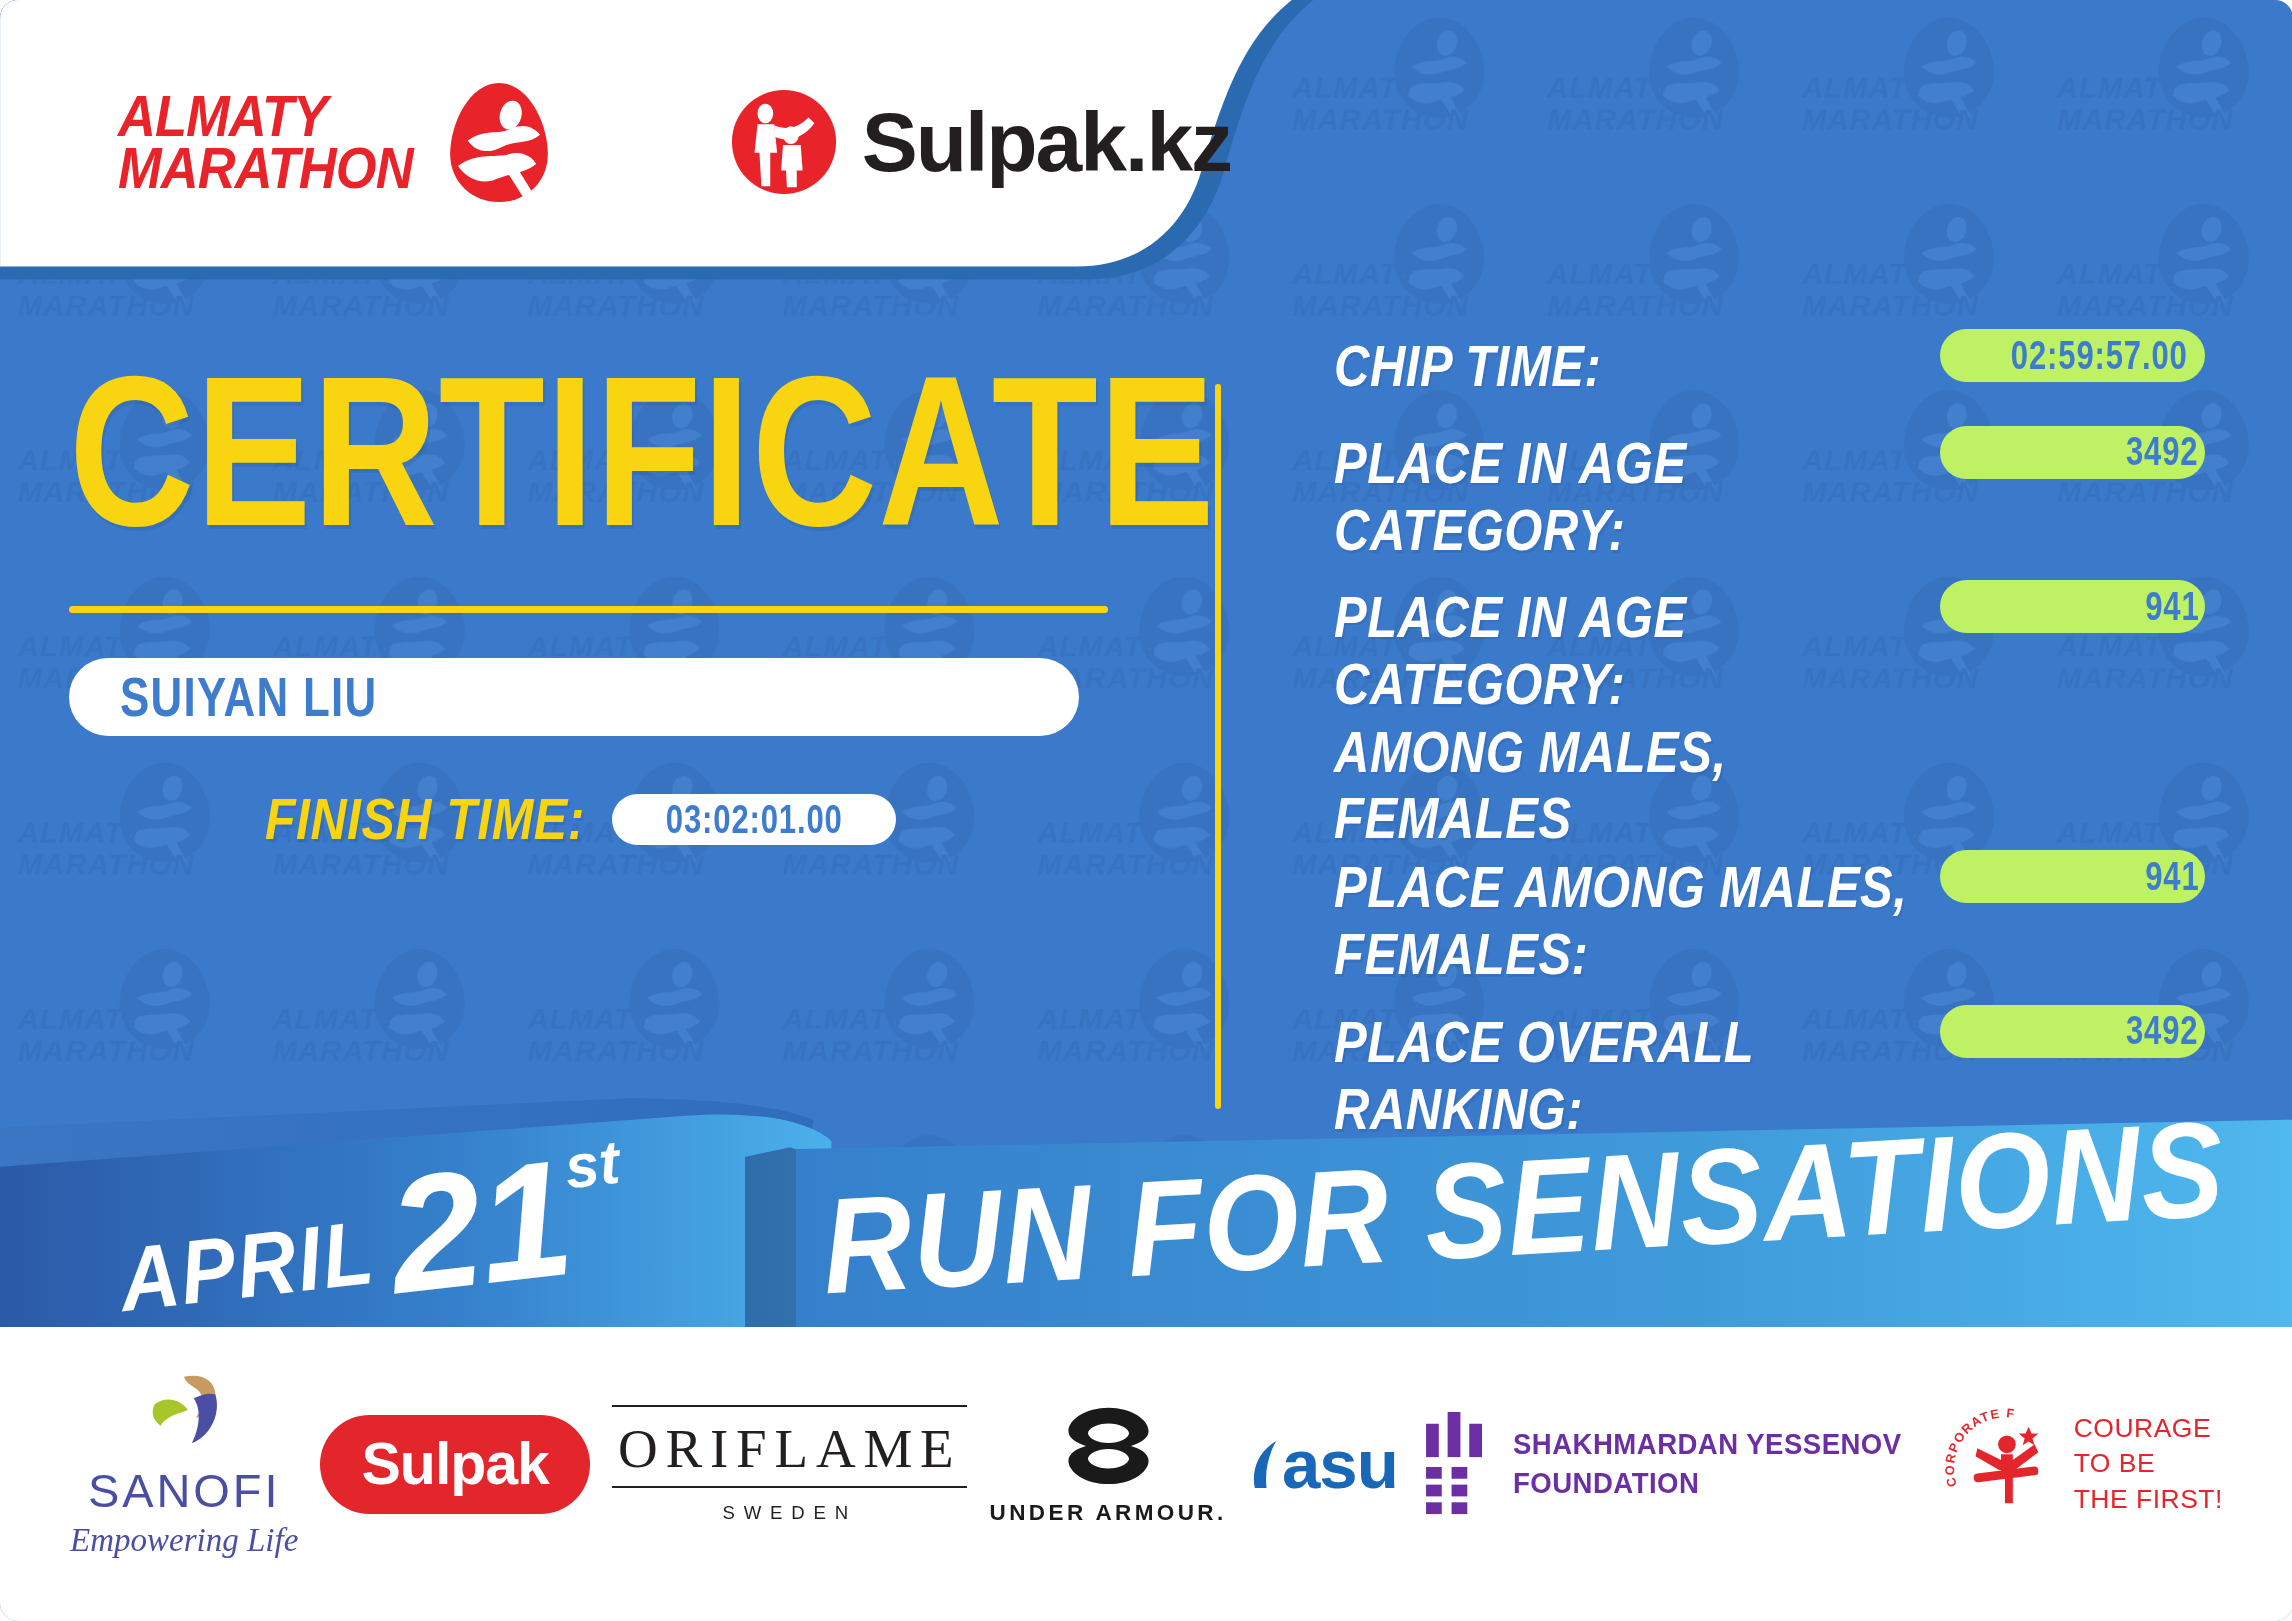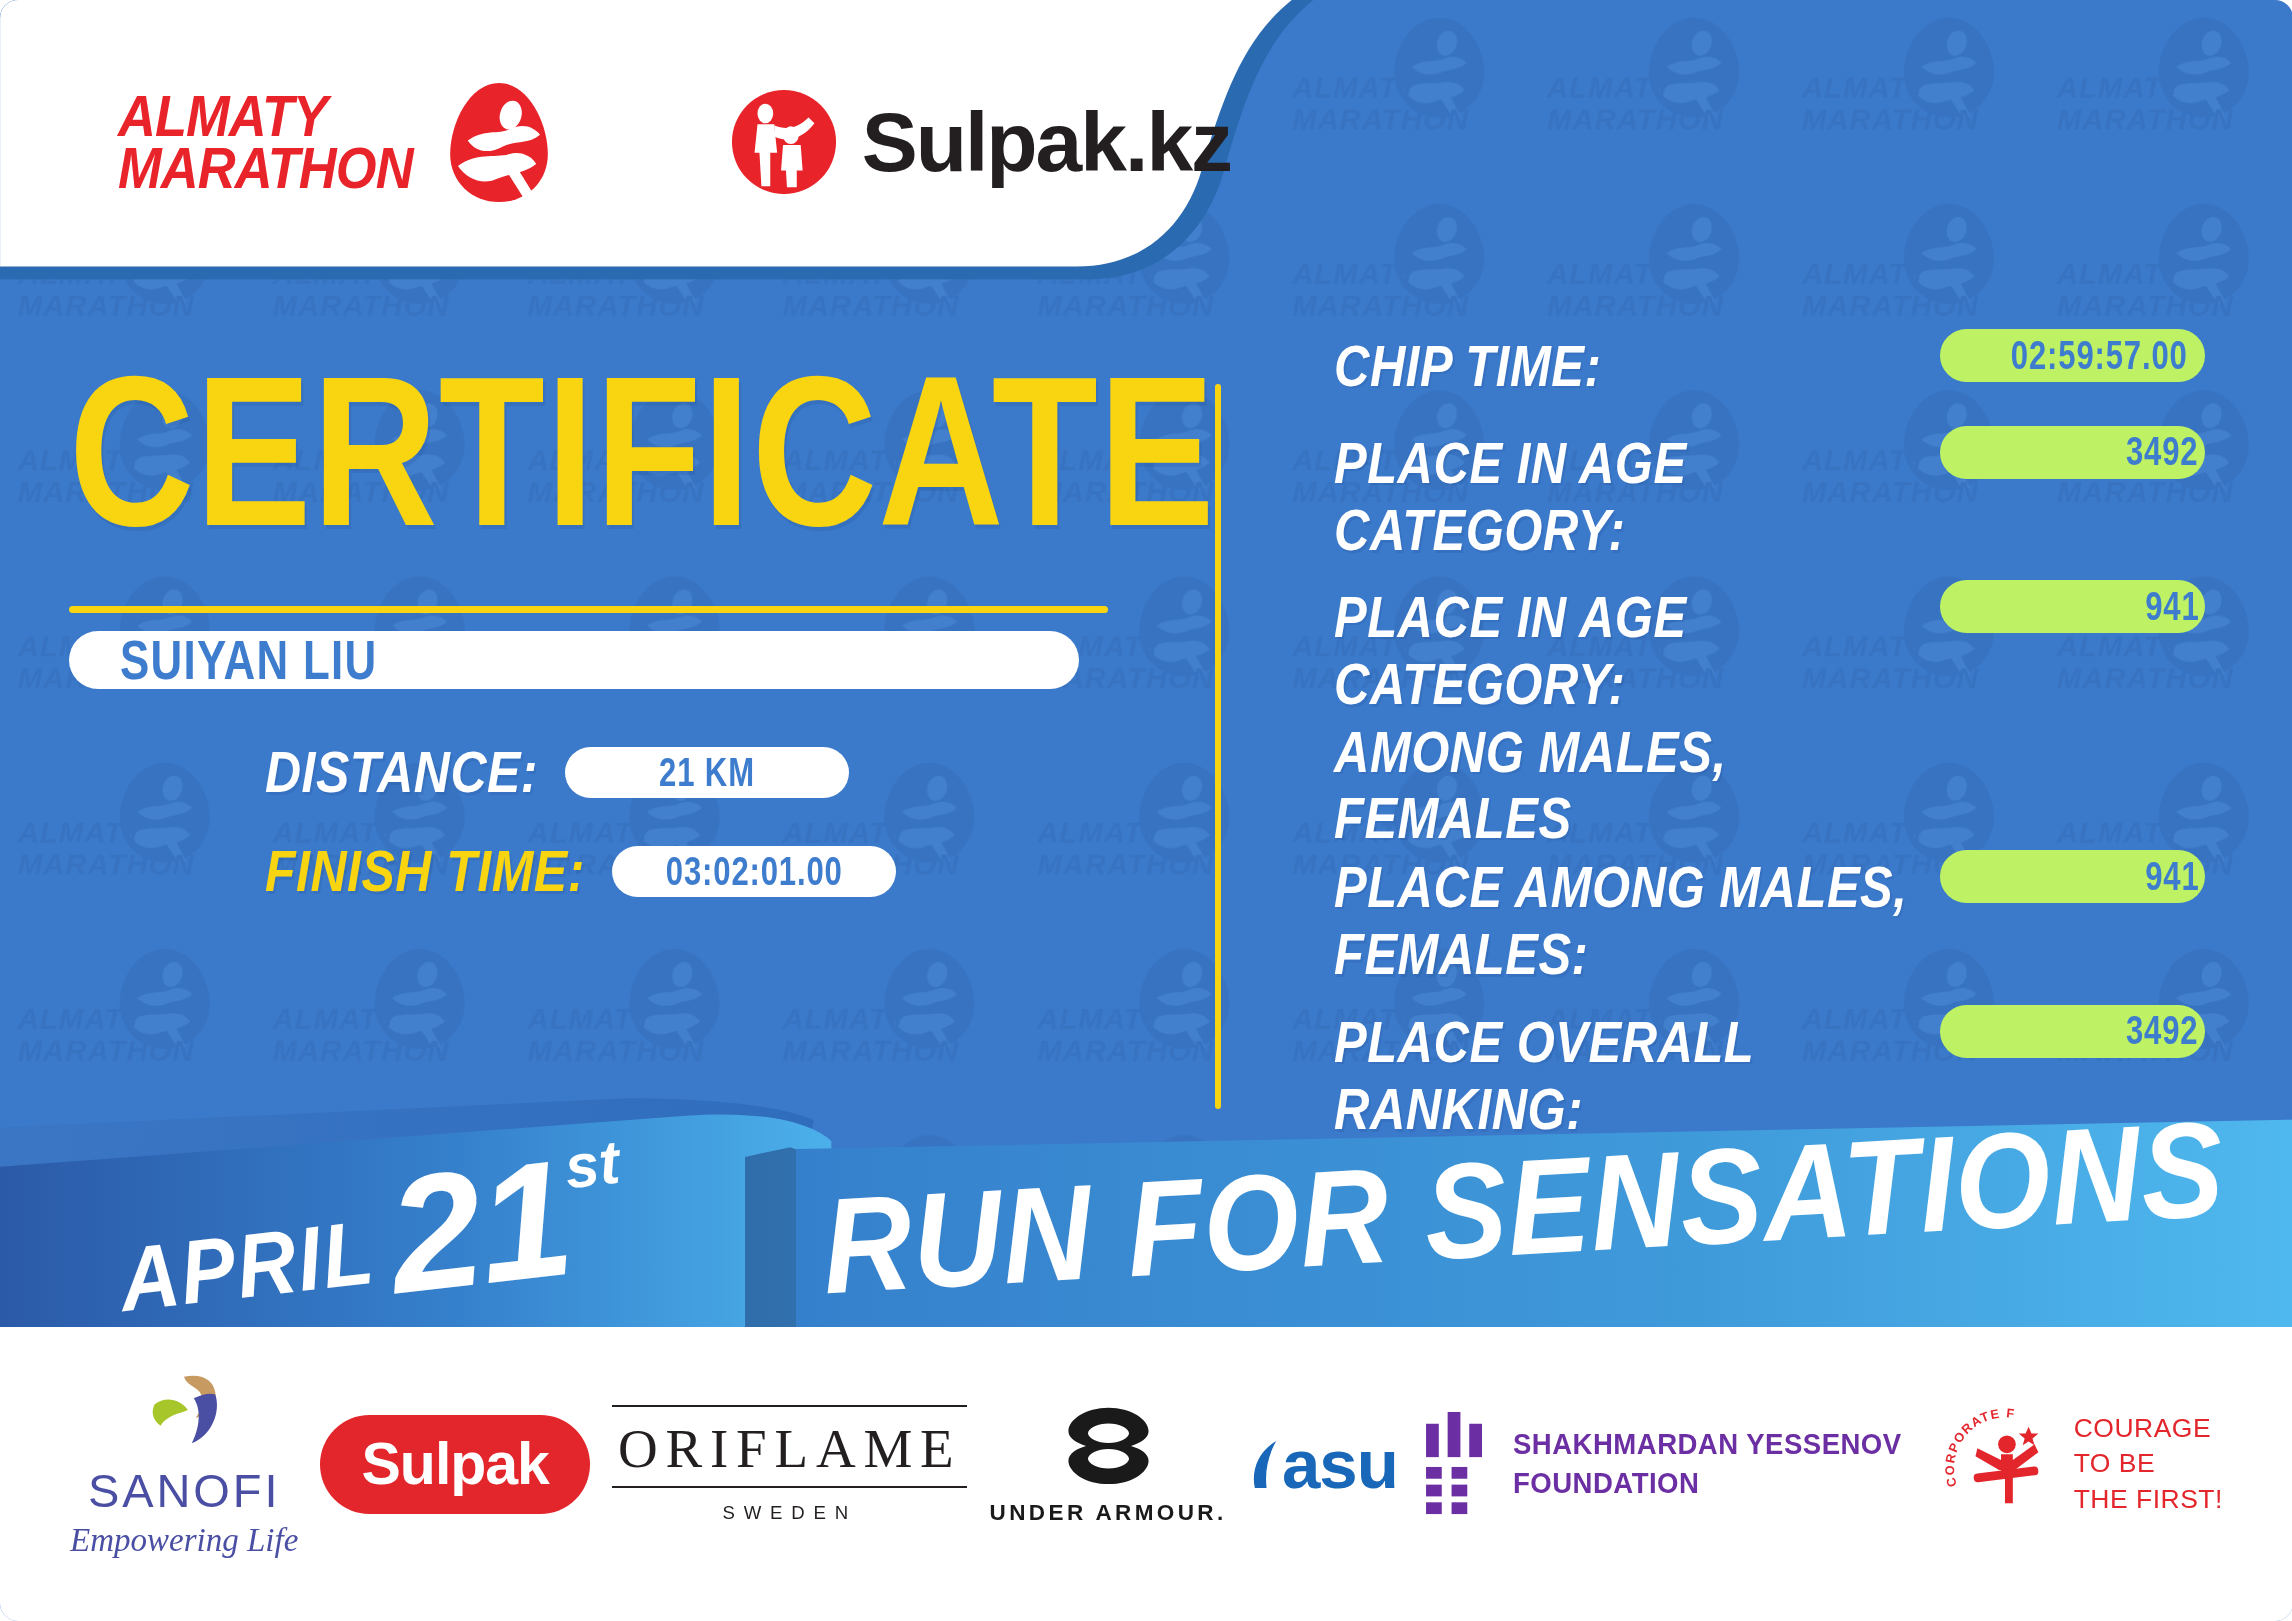--- a/index.html
+++ b/index.html
@@ -116,23 +116,23 @@
     text-shadow: 2px 2.9px 0 rgba(20,60,120,0.13);
   }
   .title-rule {
     margin-top: 94px;
     width: 1039px;
     height: 6.9px;
     background: #f9d511;
     border-radius: 3.9px;
   }
   .name-pill {
-    margin-top: 18px;
+    margin-top: 45px;
     width: 1010px;
-    height: 58px;
+    height: 78px;
     background: #ffffff;
     border-radius: 41px;
     display: flex;
     align-items: center;
     padding-left: 51px;
     box-sizing: border-box;
   }
   .name-text {
     font-family: "Liberation Sans Narrow", "Liberation Sans", sans-serif;
     font-weight: 700;
@@ -472,26 +472,20 @@
 
     <div class="left-col">
       <div class="cert-title">CERTIFICATE</div>
       <div class="title-rule"></div>
 
       <div class="name-pill">
         <div class="name-text">SUIYAN LIU</div>
       </div>
 
       <div class="left-rows">
-        <div class="lrow">
-          <div class="lrow-label white">DISTANCE:</div>
-          <div class="lrow-pill">
-            <span class="lrow-val">21 KM</span>
-          </div>
-        </div>
         <div class="lrow">
           <div class="lrow-label yellow">FINISH TIME:</div>
           <div class="lrow-pill">
             <span class="lrow-val">03:02:01.00</span>
           </div>
         </div>
       </div>
     </div>
 
     <div class="v-divider"></div>

